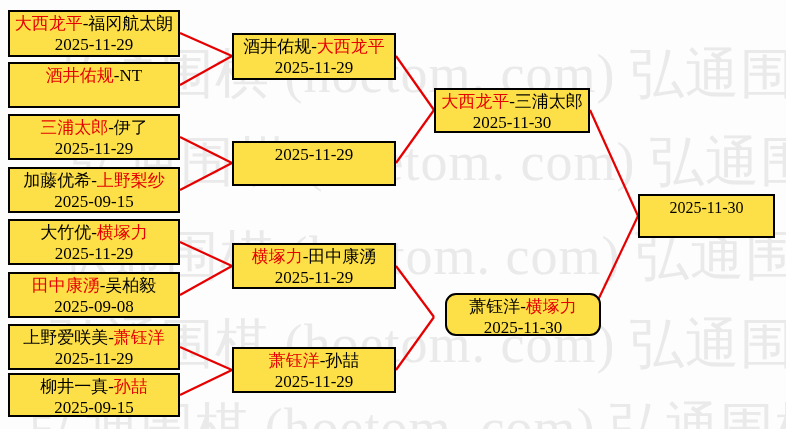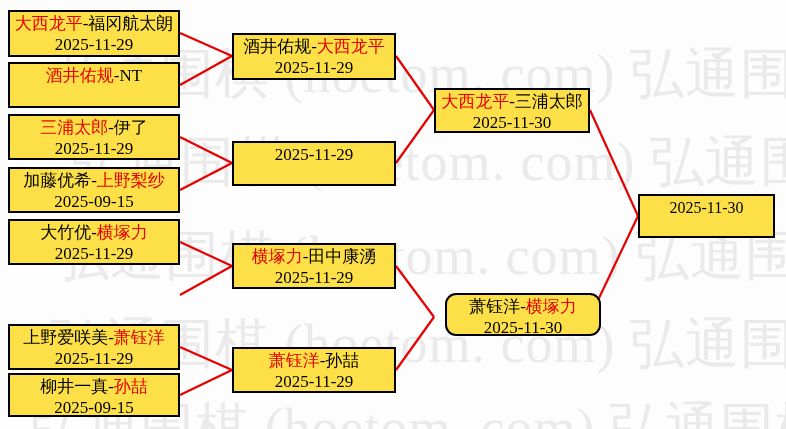--- a/index.html
+++ b/index.html
@@ -92,20 +92,24 @@
   <div class="box" style="left:8px;top:167px;width:172px;height:46px;">
     <div class="names"><span data-color="black">加藤优希</span><span>-</span><span data-color="red">上野梨纱</span></div>
     <div class="date">2025-09-15</div>
   </div>
 
   <div class="box" style="left:8px;top:219px;width:172px;height:46px;">
     <div class="names"><span data-color="black">大竹优</span><span>-</span><span data-color="red">横塚力</span></div>
     <div class="date">2025-11-29</div>
   </div>
 
+  <div class="box" style="left:8px;top:272px;width:172px;height:46px;">
+    <div class="names"><span data-color="red">田中康湧</span><span>-</span><span data-color="black">吴柏毅</span></div>
+    <div class="date">2025-09-08</div>
+  </div>
 
   <div class="box" style="left:8px;top:324px;width:172px;height:46px;">
     <div class="names"><span data-color="black">上野爱咲美</span><span>-</span><span data-color="red">萧钰洋</span></div>
     <div class="date">2025-11-29</div>
   </div>
 
   <div class="box" style="left:8px;top:373px;width:172px;height:44px;">
     <div class="names"><span data-color="black">柳井一真</span><span>-</span><span data-color="red">孙喆</span></div>
     <div class="date">2025-09-15</div>
   </div>

